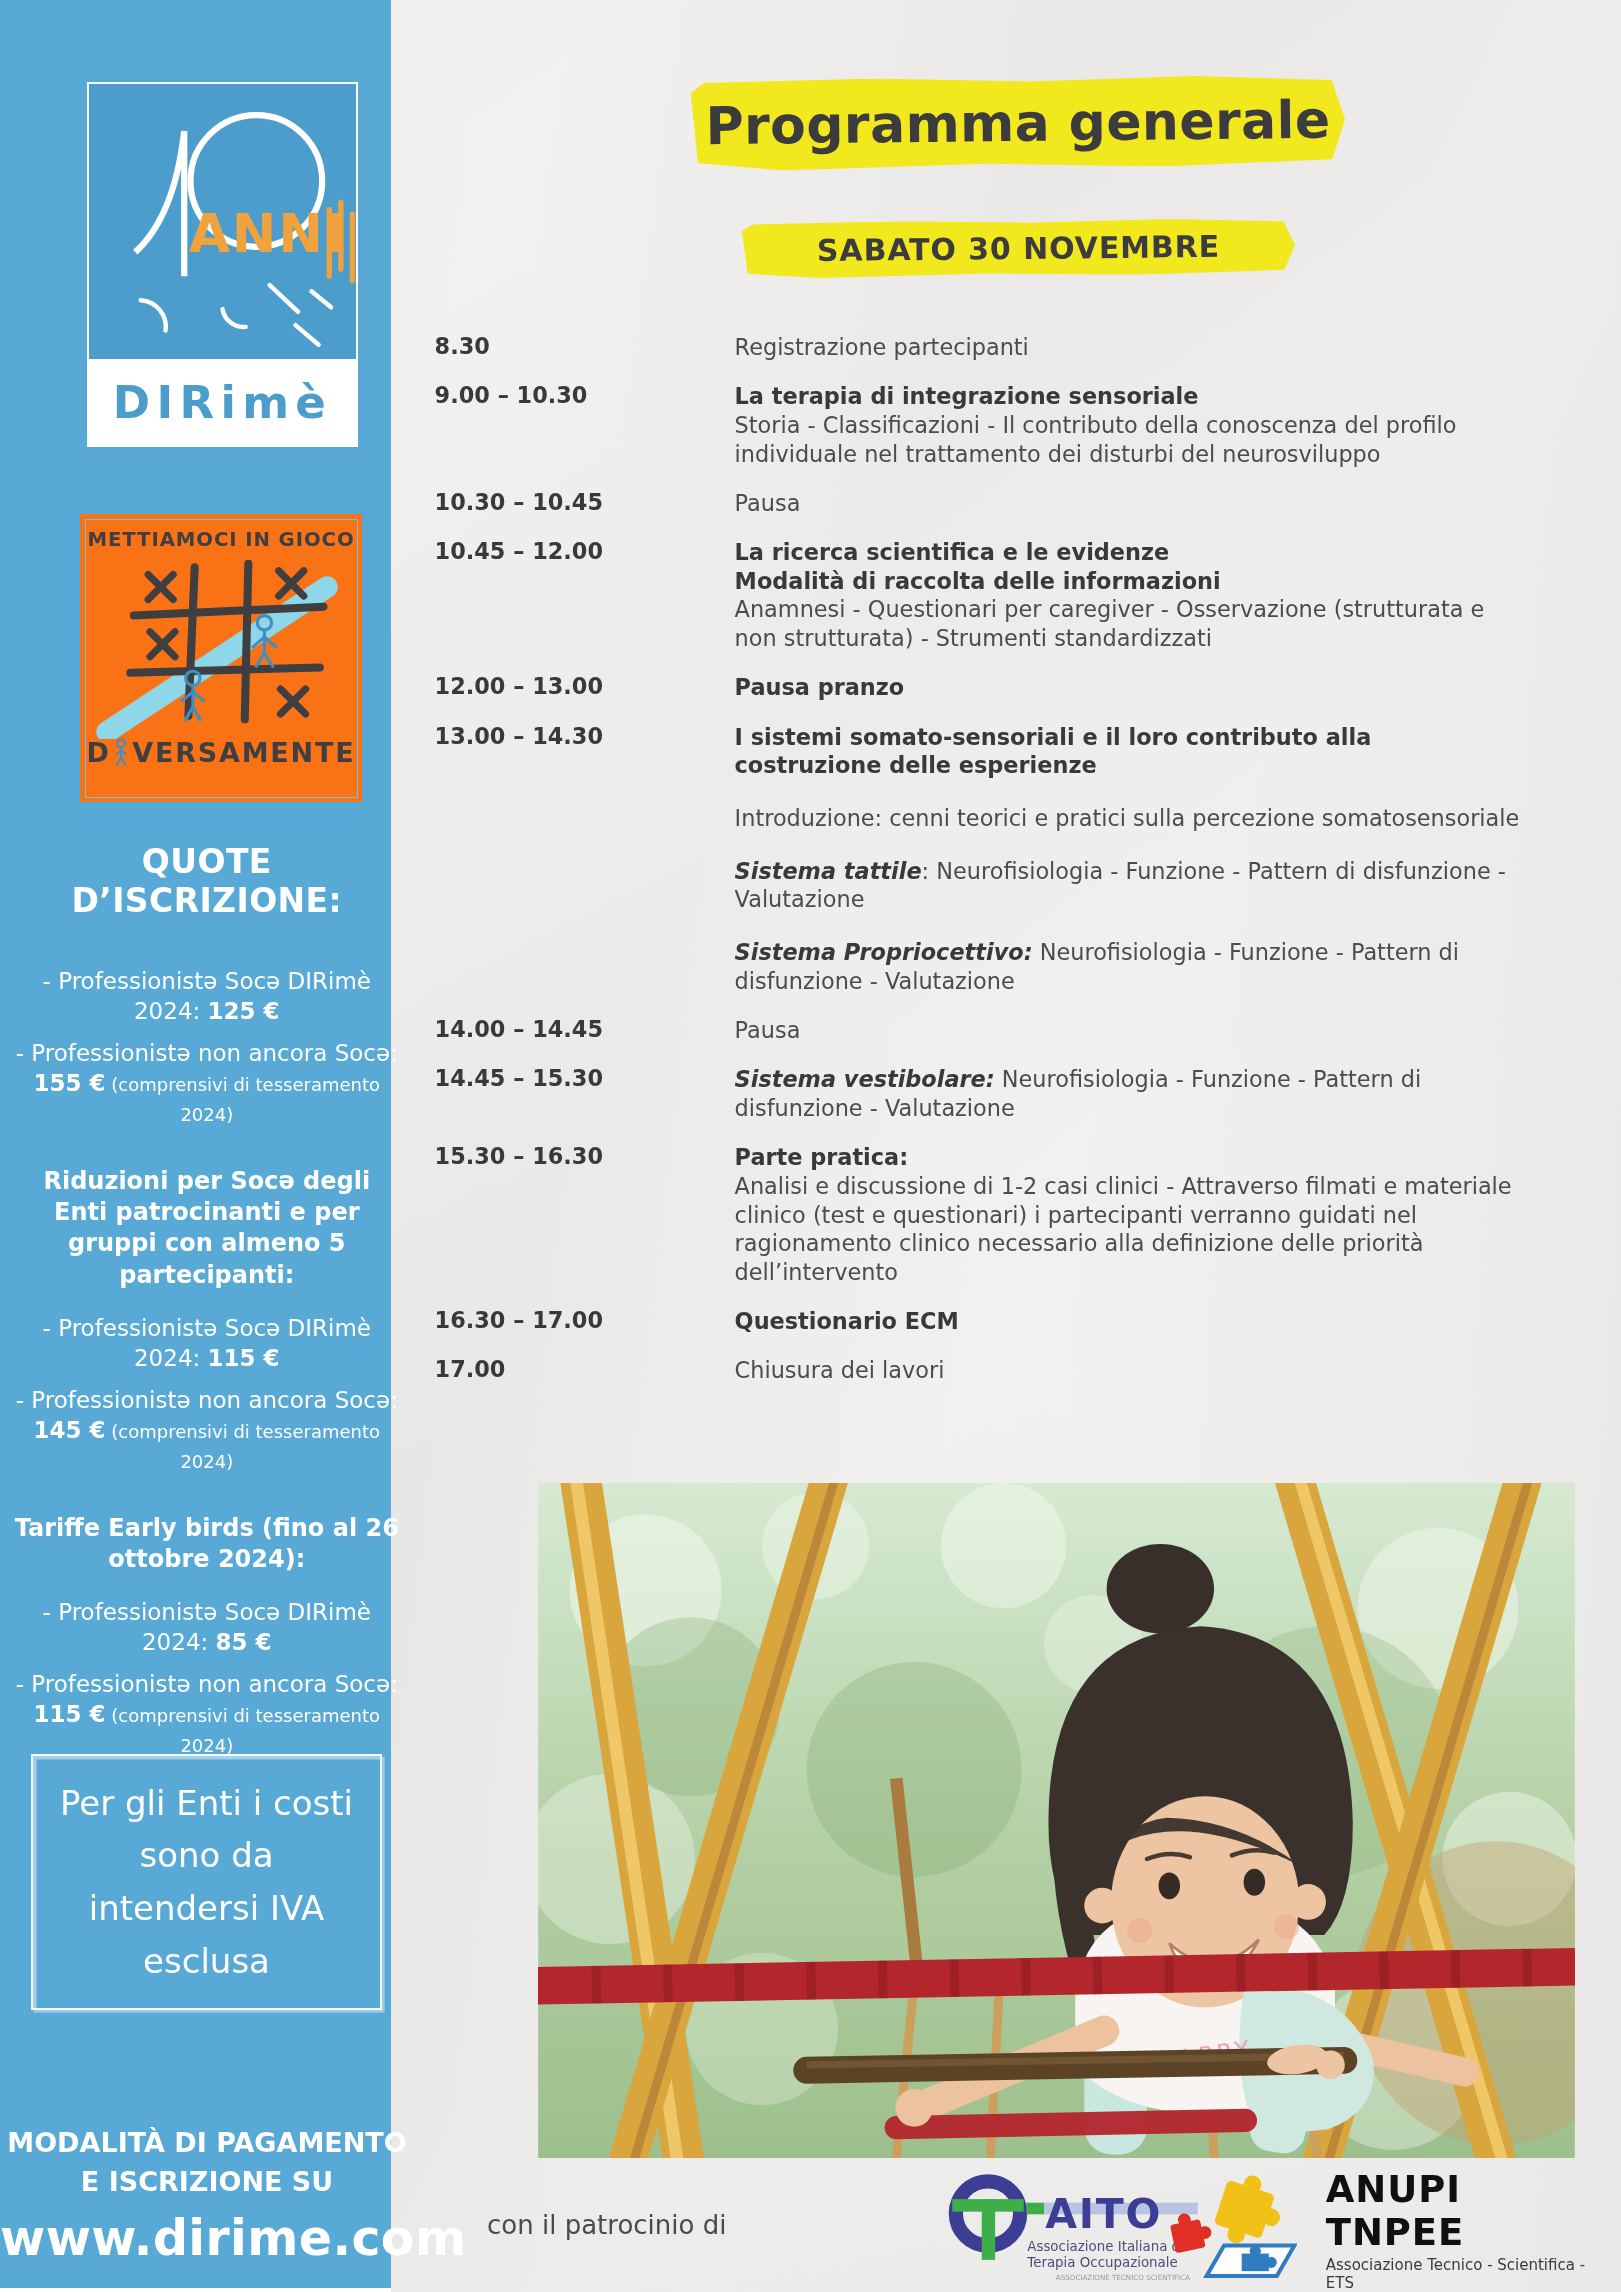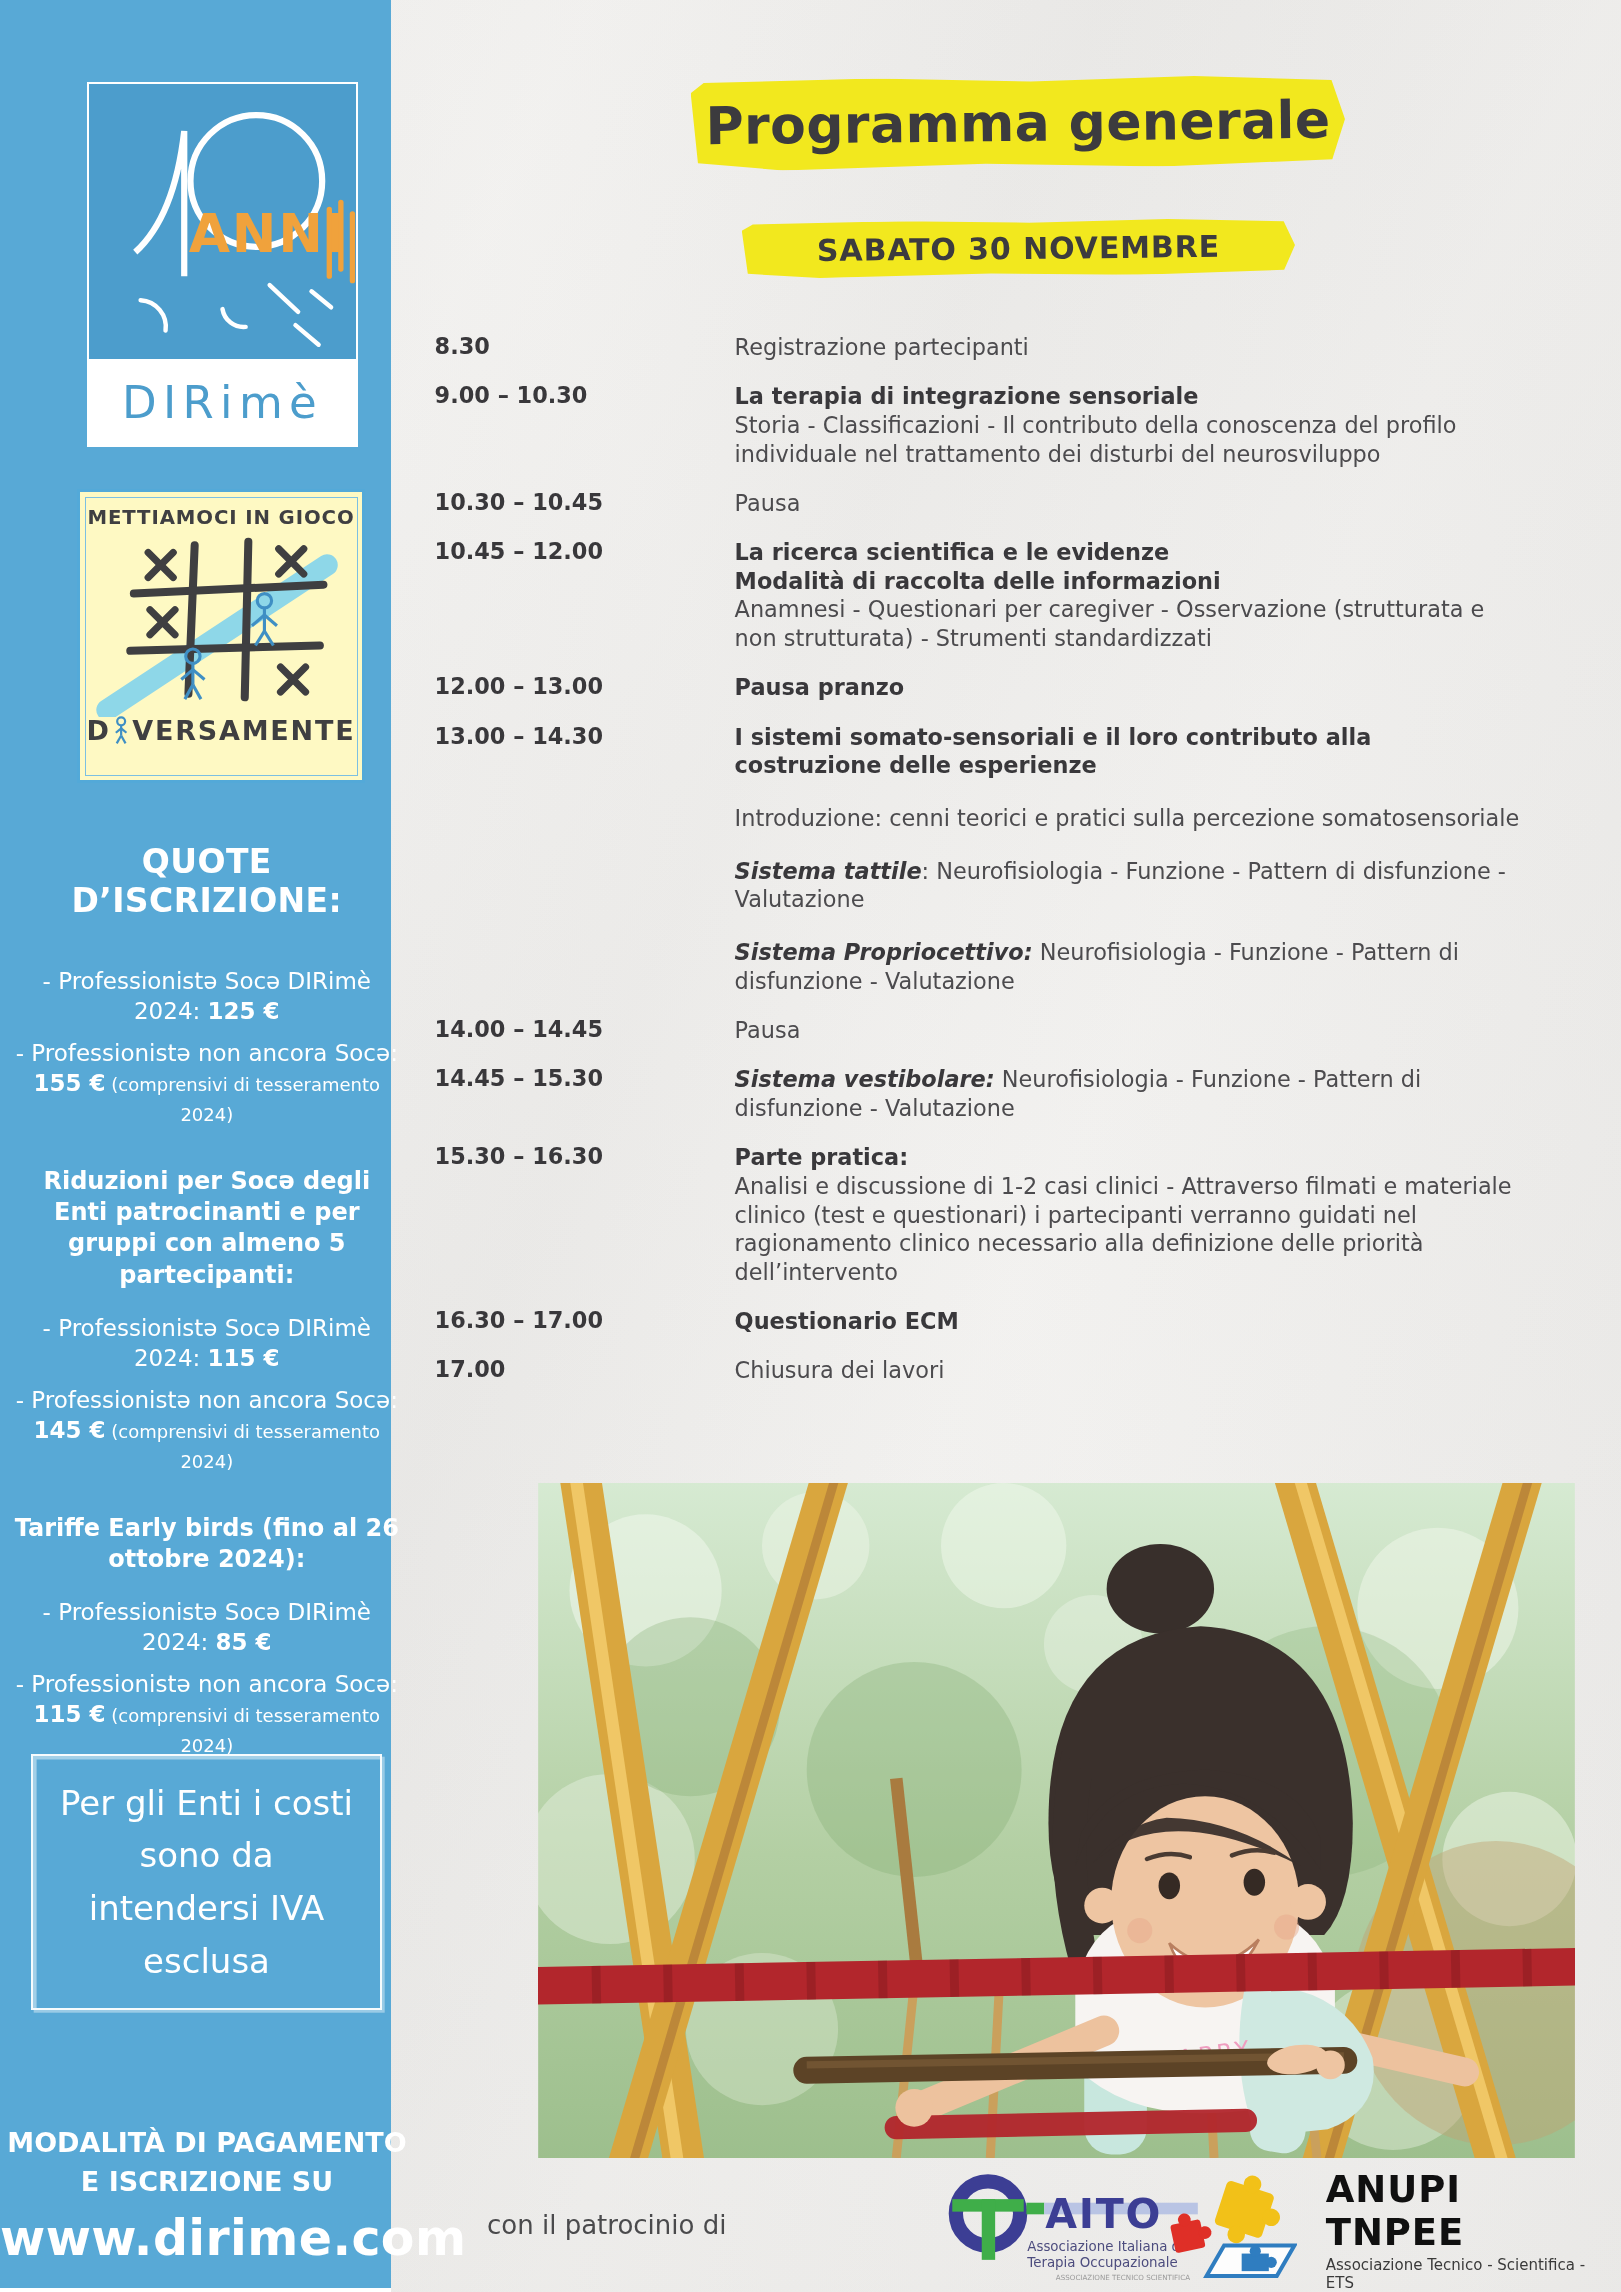--- a/index.html
+++ b/index.html
@@ -8,22 +8,22 @@
   .paper-texture{position:absolute;inset:0;pointer-events:none;z-index:1;
     background:
       linear-gradient(115deg, rgba(0,0,0,0.025) 0%, rgba(255,255,255,0.04) 22%, rgba(0,0,0,0.02) 41%, rgba(255,255,255,0.05) 60%, rgba(0,0,0,0.03) 100%),
       linear-gradient(245deg, rgba(0,0,0,0.02) 10%, rgba(255,255,255,0.04) 45%, rgba(0,0,0,0.025) 80%);}
   
   .sidebar{position:absolute;left:0;top:0;width:391px;height:2293px;background:#58a9d6;color:#fff;z-index:2;}
   .sidebar::after{content:"";position:absolute;left:0;bottom:0;width:100%;height:5.4px;background:#fff;}
   .logo-box{position:absolute;left:87px;top:82px;width:271px;height:365px;border:2.7px solid #fff;background:#4c9dcc;box-sizing:border-box;}
   .logo-art{position:absolute;left:0;top:0;width:100%;height:274px;}
   .logo-band{position:absolute;left:0;bottom:0;width:100%;height:86px;background:#fff;display:flex;align-items:center;justify-content:center;}
-  .logo-brand{color:#4c9dcc;font-size:45px;font-weight:400;letter-spacing:6.3px;}
-  .badge{position:absolute;left:77px;top:489px;width:288px;height:294px;background:#fef9c3;border:3.6px solid #53a9d8;box-sizing:border-box;}
+  .logo-brand{color:#4c9dcc;font-size:45px;font-weight:700;letter-spacing:6.3px;}
+  .badge{position:absolute;left:77px;top:511px;width:288px;height:294px;background:#f97316;border:3.6px solid #53a9d8;box-sizing:border-box;}
   .badge::after{content:"";position:absolute;inset:4.5px;border:1.8px solid #7cc0e2;pointer-events:none;}
   .badge-top{margin-top:14.3px;text-align:center;font-size:19.7px;font-weight:700;letter-spacing:0.9px;color:#3f3f41;}
   .badge-grid{display:block;margin:1.8px auto 0 auto;}
   .badge-bottom{display:flex;align-items:center;justify-content:center;gap:3.6px;font-size:27px;font-weight:700;letter-spacing:1.8px;color:#3f3f41;margin-top:-1.8px;}
   .pricing{position:absolute;left:14.3px;top:842px;width:385px;text-align:center;}
   .pricing-heading{font-size:33px;font-weight:800;letter-spacing:0.4px;margin-bottom:47px;}
   .p-group{margin-top:12px;}
   .p-group + .p-group{margin-top:37px;}
   .p-title{font-size:24px;font-weight:800;line-height:1.3;margin-bottom:23px;}
   .p-item{font-size:23px;font-weight:400;line-height:1.3;margin:0 0 12.5px 0;}

